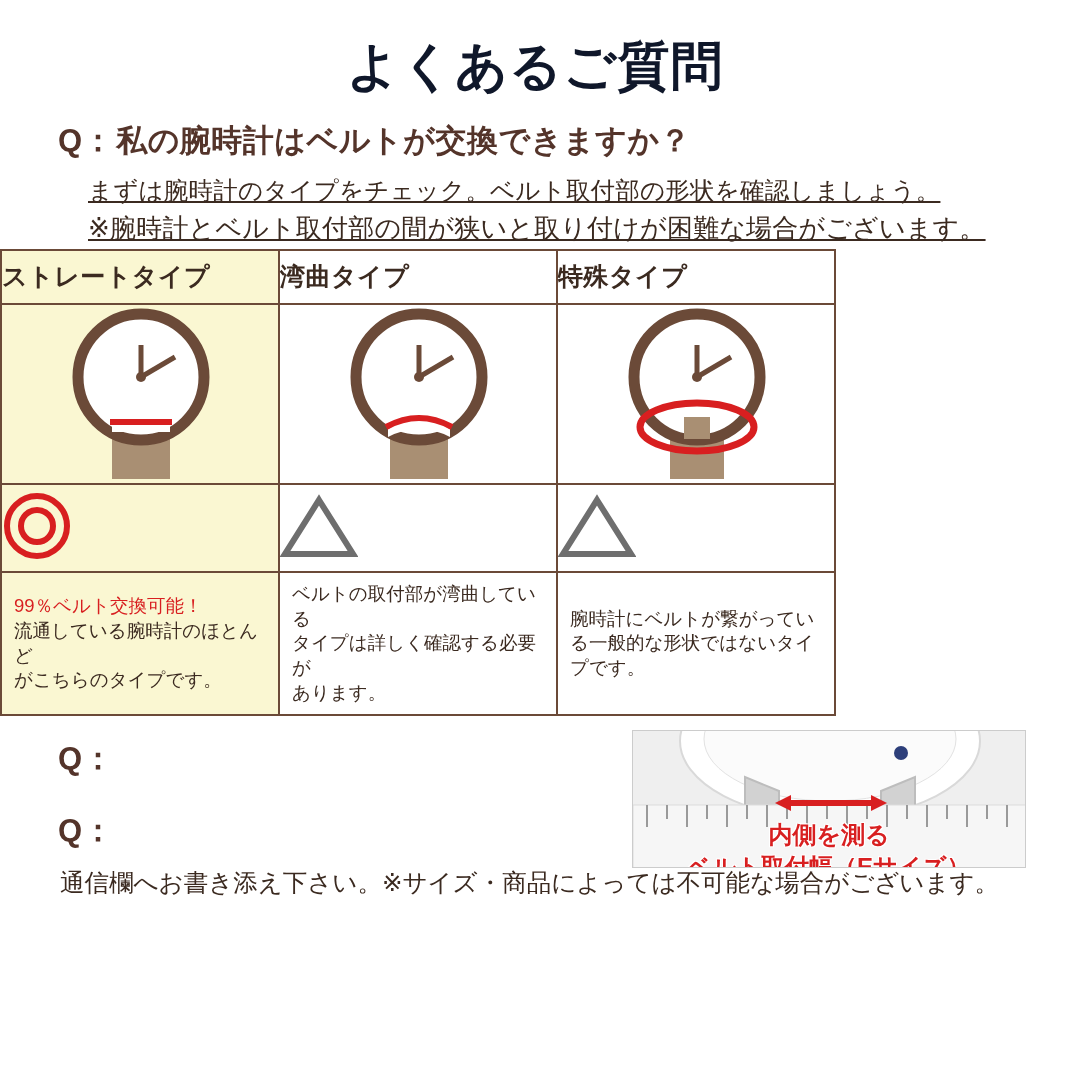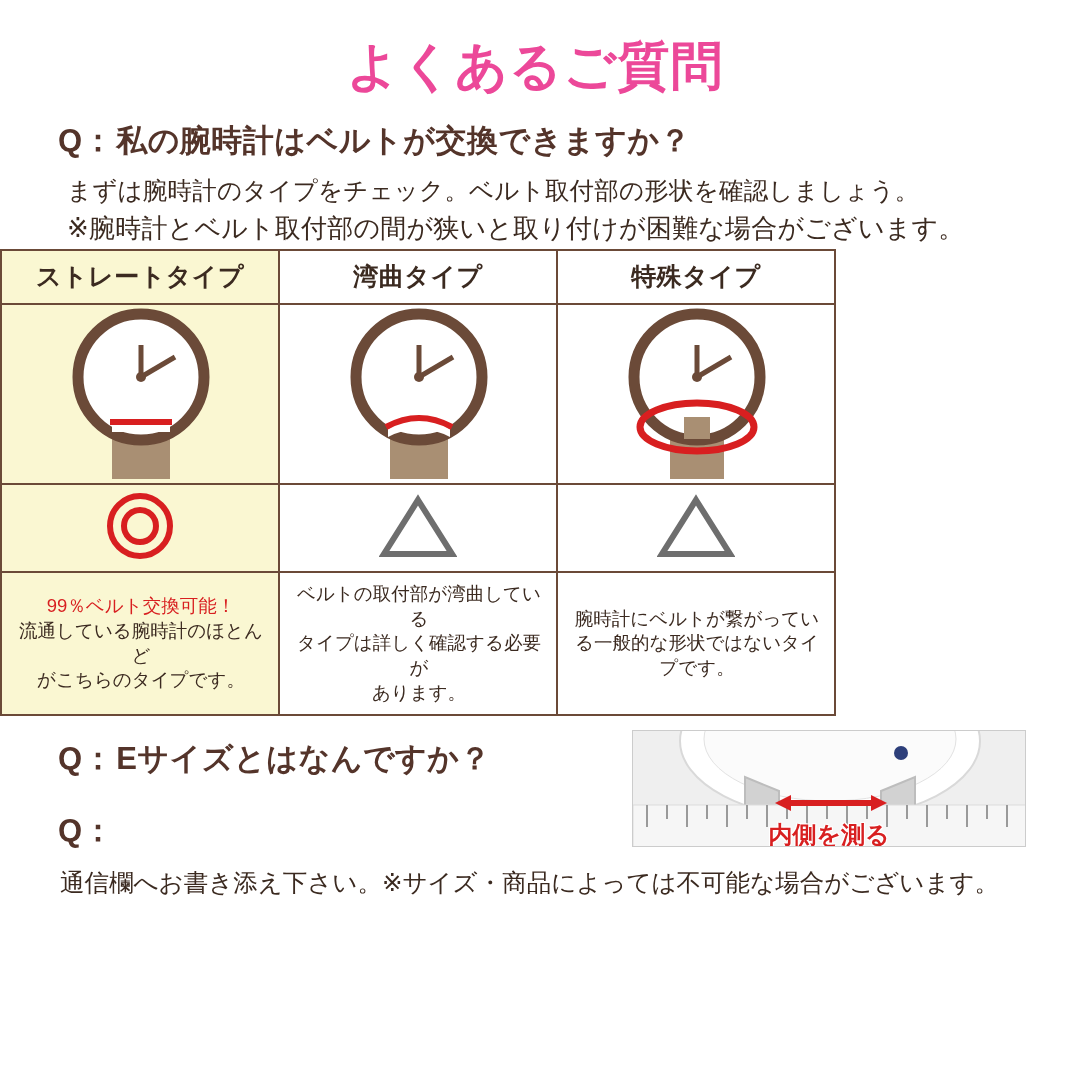--- a/index.html
+++ b/index.html
@@ -9,55 +9,56 @@
     font-family: "Liberation Sans", "DejaVu Sans", sans-serif;
     color: #3a2a20;
     overflow: hidden;
   }
   .page { position: relative; width: 1070px; height: 1070px; padding: 0; }
 
   .main-title {
     text-align: center;
     font-size: 52px;
     font-weight: bold;
-    color: #ec4899;
+    color: #0f172a;
     letter-spacing: 1px;
     padding-top: 32px;
     padding-bottom: 18px;
   }
 
   .q-head {
     display: flex;
     align-items: baseline;
     font-size: 31px;
     font-weight: bold;
     color: #54342a;
     padding-left: 58px;
     letter-spacing: 0.5px;
   }
   .q-head .qmark { margin-right: 2px; }
 
   .body-text {
     font-size: 24.5px;
     line-height: 1.52;
     color: #3b2a20;
-    padding-left: 67px;
+    padding-left: 88px;
     padding-top: 10px;
     letter-spacing: 0.2px;
+    text-decoration: underline;
   }
   .body-text .small-note { font-size: 26px; }
   table.typetable {
     width: 836px;
     border-collapse: collapse;
     table-layout: fixed;
   }
   table.typetable td {
     border: 2px solid #6b4a38;
     vertical-align: middle;
-    text-align: center;
+    text-align: left;
   }
   td.hl { background: #faf7d2; }
   .col-head {
     font-size: 25px;
     font-weight: bold;
     color: #3b2a20;
     height: 54px;
     letter-spacing: 0.5px;
   }
   .watch-cell { height: 176px; padding: 0; }
@@ -73,21 +74,21 @@
   }
   .desc-cell .redline { color: #d81f20; font-weight: normal; }
 
   
   .mid-row { position: relative; }
   .photo-box {
     position: absolute;
     right: 44px;
     top: -8px;
     width: 394px;
-    height: 117px;
+    height: 138px;
     border: 1px solid #cccccc;
     background: #0f172a;
     overflow: hidden;
   }
   .photo-cap1, .photo-cap2 {
     position: absolute;
     width: 100%;
     text-align: center;
     color: #d81f20;
     font-weight: bold;
@@ -203,21 +204,20 @@
         <div>る一般的な形状ではないタイ</div>
         <div>プです。</div>
       </td>
     </tr>
   </tbody>
     </table>
 
   <div class="mid-row" style="margin-top:22px;">
     <div class="q-head">
       <span class="qmark">Q：</span>
-      <span>Eサイズとはなんですか？</span>
     </div>
 
     <div class="photo-box">
       <svg width="394" height="165" viewBox="0 0 394 165">
         <rect x="0" y="0" width="394" height="165" fill="#efefef"></rect>
 
         <ellipse cx="197" cy="10" rx="150" ry="78" fill="#ffffff" stroke="#d9d9d9" stroke-width="2"></ellipse>
         <ellipse cx="197" cy="8" rx="126" ry="62" fill="#fbfbfb" stroke="#e2e2e2" stroke-width="1"></ellipse>
         <circle cx="268" cy="22" r="7" fill="#2d3f7a"></circle>
 

